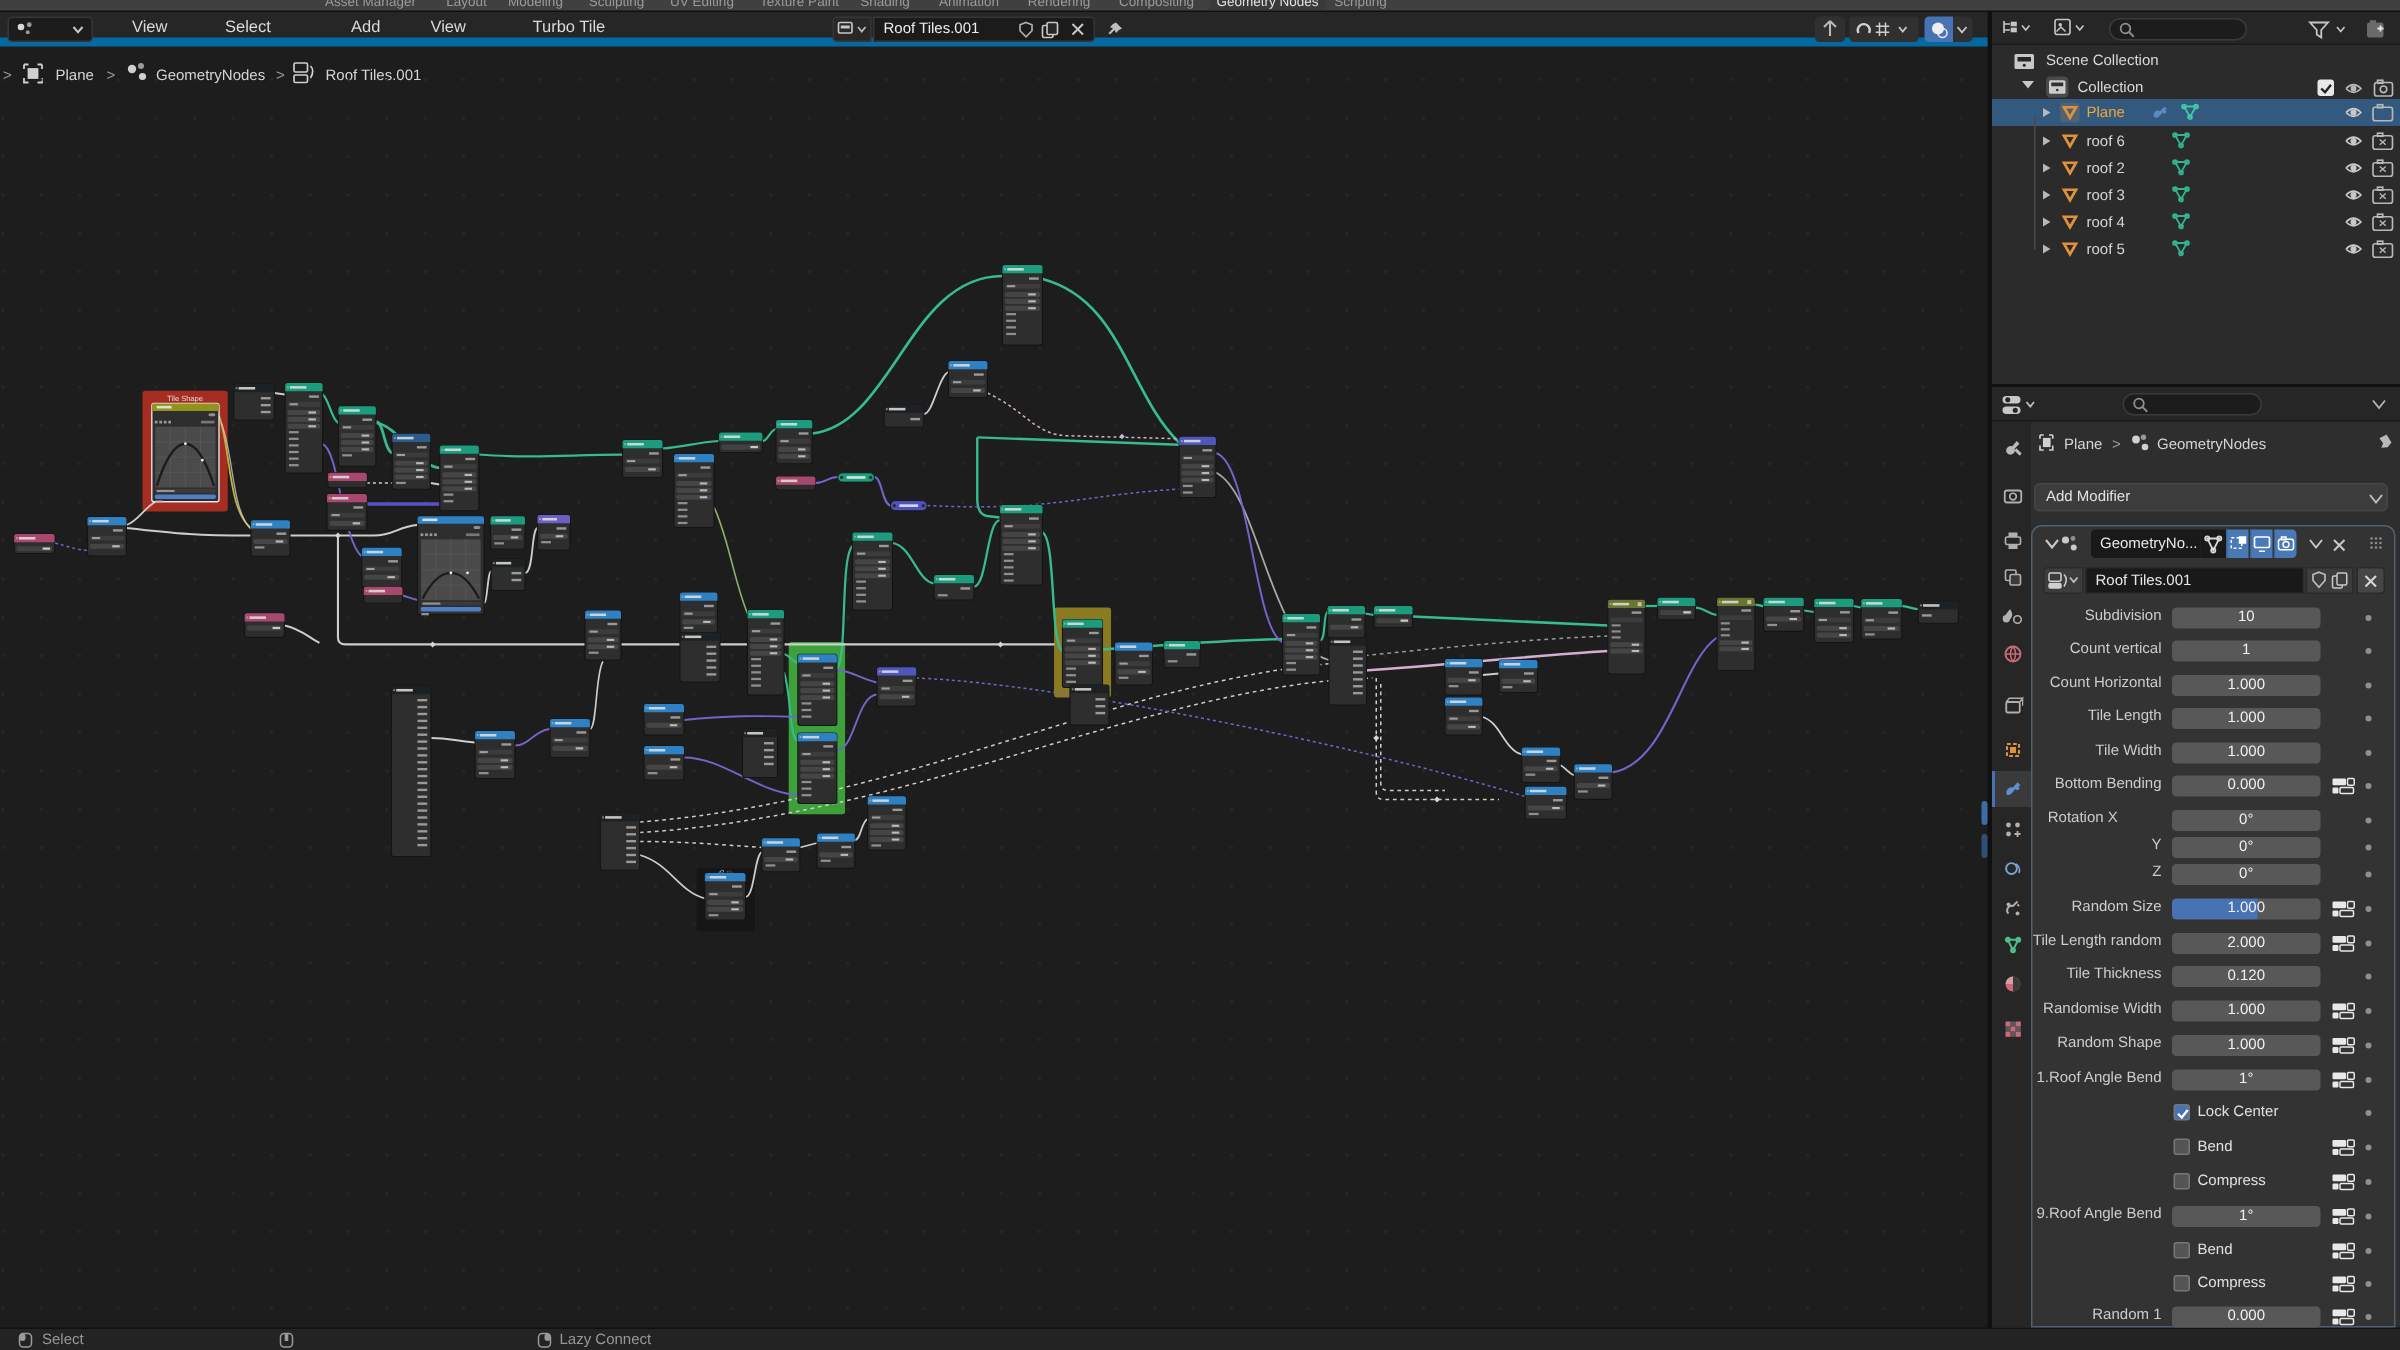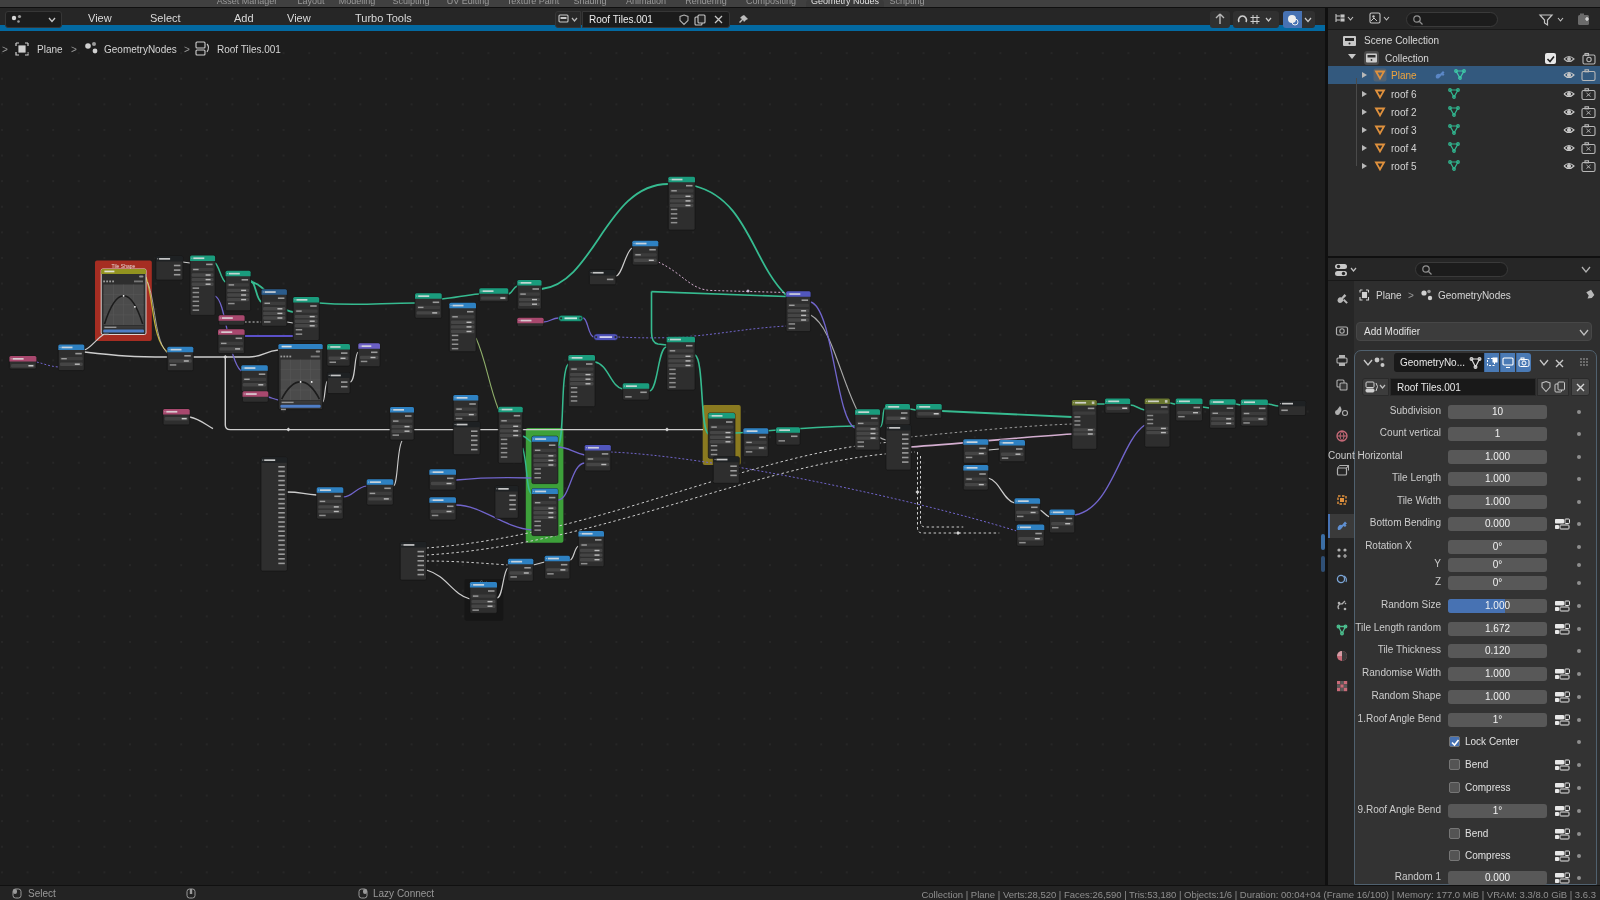--- a/index.html
+++ b/index.html
@@ -29,21 +29,21 @@
     <svg class="abs" style="left:9px;top:5px" width="50" height="13" viewBox="0 0 50 13">
       <circle cx="5" cy="5" r="2.2" fill="#d8d8d8"></circle>
         <circle cx="10.5" cy="3.5" r="1.6" fill="#9a9a9a"></circle>
         <circle cx="9.5" cy="8.5" r="1.3" fill="#9a9a9a"></circle>
       <path d="M40,5 l3,3.5 3,-3.5" stroke="#c8c8c8" stroke-width="1.3" fill="none"></path>
     </svg>
     <div class="abs" style="left:88px;top:4px;font-size:11px;color:#dadada">View</div>
       <div class="abs" style="left:150px;top:4px;font-size:11px;color:#dadada">Select</div>
       <div class="abs" style="left:234px;top:4px;font-size:11px;color:#dadada">Add</div>
       <div class="abs" style="left:287px;top:4px;font-size:11px;color:#dadada">View</div>
-      <div class="abs" style="left:355px;top:4px;font-size:11px;color:#dadada">Turbo Tools</div>
+      <div class="abs" style="left:355px;top:4px;font-size:11px;color:#dadada">Turbo Tile</div>
 
     <div class="abs" style="left:1210px;top:3px;width:20px;height:17px;background:#303030;border-radius:3px"></div>
     <svg class="abs" style="left:1213px;top:5px" width="14" height="13" viewBox="0 0 14 13">
         <path d="M7,1 L7,11 M7,1 L3,5 M7,1 L11,5" stroke="#b8b8b8" stroke-width="1.4" fill="none"></path>
       </svg>
     <div class="abs" style="left:1233px;top:3px;width:46px;height:17px;background:#303030;border-radius:3px"></div>
     <svg class="abs" style="left:1236px;top:5px" width="40" height="13" viewBox="0 0 40 13">
       <path d="M3,9 a4,4 0 1,1 7,0" stroke="#cfcfcf" stroke-width="1.6" fill="none"></path>
       <g stroke="#cfcfcf" stroke-width="1">
           <path d="M17,2 v9 M21,2 v9 M14.5,4.5 h9 M14.5,8.5 h9"></path>
@@ -1354,21 +1354,21 @@
 <div class="abs" style="left:0px;top:146.5px;width:113px;font-size:10px;color:#cccccc;text-align:right">Subdivision</div>
 <div class="abs" style="left:120px;top:146.5px;width:99px;height:14px;background:#585858;border-radius:3px;overflow:hidden">
       <div class="abs" style="left:0;top:1px;width:99px;font-size:10px;color:#f2f2f2;text-align:center">10</div>
     </div>
 <div class="abs" style="left:249px;top:151.5px;width:4px;height:4px;background:#8f8f8f;border-radius:50%"></div>
 <div class="abs" style="left:0px;top:169px;width:113px;font-size:10px;color:#cccccc;text-align:right">Count vertical</div>
 <div class="abs" style="left:120px;top:169px;width:99px;height:14px;background:#585858;border-radius:3px;overflow:hidden">
       <div class="abs" style="left:0;top:1px;width:99px;font-size:10px;color:#f2f2f2;text-align:center">1</div>
     </div>
 <div class="abs" style="left:249px;top:174px;width:4px;height:4px;background:#8f8f8f;border-radius:50%"></div>
-<div class="abs" style="left:0px;top:191.5px;width:113px;font-size:10px;color:#cccccc;text-align:left">Count Horizontal</div>
+<div class="abs" style="left:0px;top:191.5px;width:113px;font-size:10px;color:#cccccc;text-align:right">Count Horizontal</div>
 <div class="abs" style="left:120px;top:191.5px;width:99px;height:14px;background:#585858;border-radius:3px;overflow:hidden">
       <div class="abs" style="left:0;top:1px;width:99px;font-size:10px;color:#f2f2f2;text-align:center">1.000</div>
     </div>
 <div class="abs" style="left:249px;top:196.5px;width:4px;height:4px;background:#8f8f8f;border-radius:50%"></div>
 <div class="abs" style="left:0px;top:214px;width:113px;font-size:10px;color:#cccccc;text-align:right">Tile Length</div>
 <div class="abs" style="left:120px;top:214px;width:99px;height:14px;background:#585858;border-radius:3px;overflow:hidden">
       <div class="abs" style="left:0;top:1px;width:99px;font-size:10px;color:#f2f2f2;text-align:center">1.000</div>
     </div>
 <div class="abs" style="left:249px;top:219px;width:4px;height:4px;background:#8f8f8f;border-radius:50%"></div>
 <div class="abs" style="left:0px;top:236.5px;width:113px;font-size:10px;color:#cccccc;text-align:right">Tile Width</div>
@@ -1413,21 +1413,21 @@
  <g fill="#e8e8e8">
         <rect x="1" y="2" width="9" height="4.5" rx="0.8"></rect>
         <rect x="1" y="8" width="4" height="4" rx="0.8"></rect>
         <rect x="6" y="8" width="9" height="4" rx="0.8" fill="none" stroke="#e8e8e8" stroke-width="1"></rect>
         <rect x="11" y="2" width="4.5" height="4.5" rx="0.8" fill="none" stroke="#e8e8e8" stroke-width="1"></rect>
       </g>
 </svg>
 <div class="abs" style="left:249px;top:346px;width:4px;height:4px;background:#8f8f8f;border-radius:50%"></div>
 <div class="abs" style="left:0px;top:363.5px;width:113px;font-size:10px;color:#cccccc;text-align:right">Tile Length random</div>
 <div class="abs" style="left:120px;top:363.5px;width:99px;height:14px;background:#585858;border-radius:3px;overflow:hidden">
-      <div class="abs" style="left:0;top:1px;width:99px;font-size:10px;color:#f2f2f2;text-align:center">1.672</div>
+      <div class="abs" style="left:0;top:1px;width:99px;font-size:10px;color:#f2f2f2;text-align:center">2.000</div>
     </div>
 <svg class="abs" style="left:226px;top:363.5px" width="17" height="14" viewBox="0 0 17 14">
  <g fill="#e8e8e8">
         <rect x="1" y="2" width="9" height="4.5" rx="0.8"></rect>
         <rect x="1" y="8" width="4" height="4" rx="0.8"></rect>
         <rect x="6" y="8" width="9" height="4" rx="0.8" fill="none" stroke="#e8e8e8" stroke-width="1"></rect>
         <rect x="11" y="2" width="4.5" height="4.5" rx="0.8" fill="none" stroke="#e8e8e8" stroke-width="1"></rect>
       </g>
 </svg>
 <div class="abs" style="left:249px;top:368.5px;width:4px;height:4px;background:#8f8f8f;border-radius:50%"></div>
@@ -1561,13 +1561,12 @@
   <div class="abs" style="left:28px;top:2px;font-size:10px;color:#989898">Select</div>
   <svg class="abs" style="left:186px;top:2px" width="10" height="11" viewBox="0 0 10 11">
       <rect x="1" y="1" width="8" height="9" rx="2.5" fill="none" stroke="#9a9a9a" stroke-width="1"></rect>
       <rect x="3.8" y="1" width="2.4" height="5" fill="#9a9a9a"></rect>
     </svg>
   <svg class="abs" style="left:358px;top:2px" width="10" height="11" viewBox="0 0 10 11">
       <rect x="1" y="1" width="8" height="9" rx="2.5" fill="none" stroke="#9a9a9a" stroke-width="1"></rect>
       <rect x="5" y="1" width="4" height="5" rx="2" fill="#9a9a9a"></rect>
     </svg>
   <div class="abs" style="left:373px;top:2px;font-size:10px;color:#989898">Lazy Connect</div>
-  <div class="abs" style="right:4px;top:3px;font-size:9.5px;color:#8f8f8f">Collection | Plane | Verts:28,520 | Faces:26,590 | Tris:53,180 | Objects:1/6 | Duration: 00:04+04 (Frame 16/100) | Memory: 177.0 MiB | VRAM: 3.3/8.0 GiB | 3.6.3</div>
 </div>
 </body></html>

